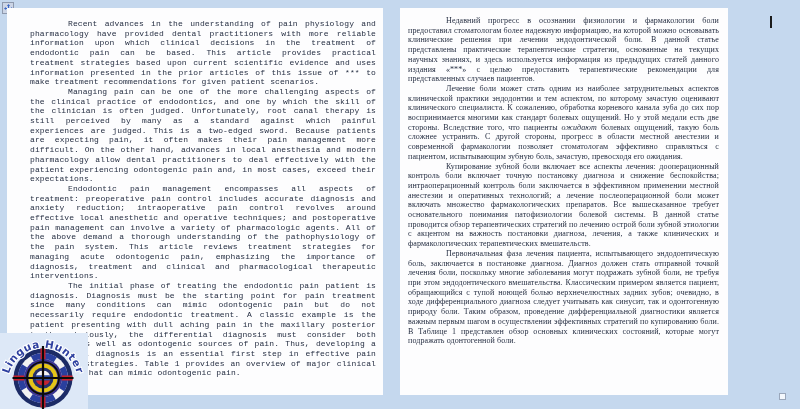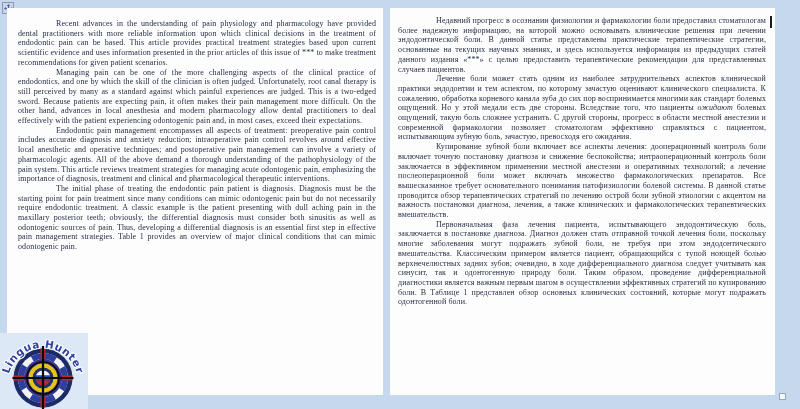--- a/index.html
+++ b/index.html
@@ -10,30 +10,30 @@
     overflow:hidden;
     position:relative;
   }
   .page { position:absolute; inset:0; }
 
   .panel {
     position:absolute; top:8px; height:387px;
     background:#fdfdfe;
   }
   .panel.left  { left:7px;   width:376px; }
-  .panel.right { left:390px; width:385px; }
+  .panel.right { left:400px; width:328px; }
 
   .textblock {
     color:#252e42;
     font-size:8px;
     line-height:9.7px;
     text-align:justify;
     letter-spacing:0.1px;
   }
-  .left  .textblock { padding:11px 7px 0 11px; }
+  .left  .textblock { padding:11px 7px 0 23px;font-family:Liberation Mono, monospace; }
   .right .textblock { padding:8px 9px 0 8px; }
 
   .para { margin:0; text-indent:38px; }
   .para .italic { font-style:italic;margin-top:27px; }
 
   .move-handle {
     position:absolute; left:2px; top:2px;
     width:12px; height:12px; box-sizing:border-box;
     background:#ccd5e6;
     border:1px solid #8e99ad;

